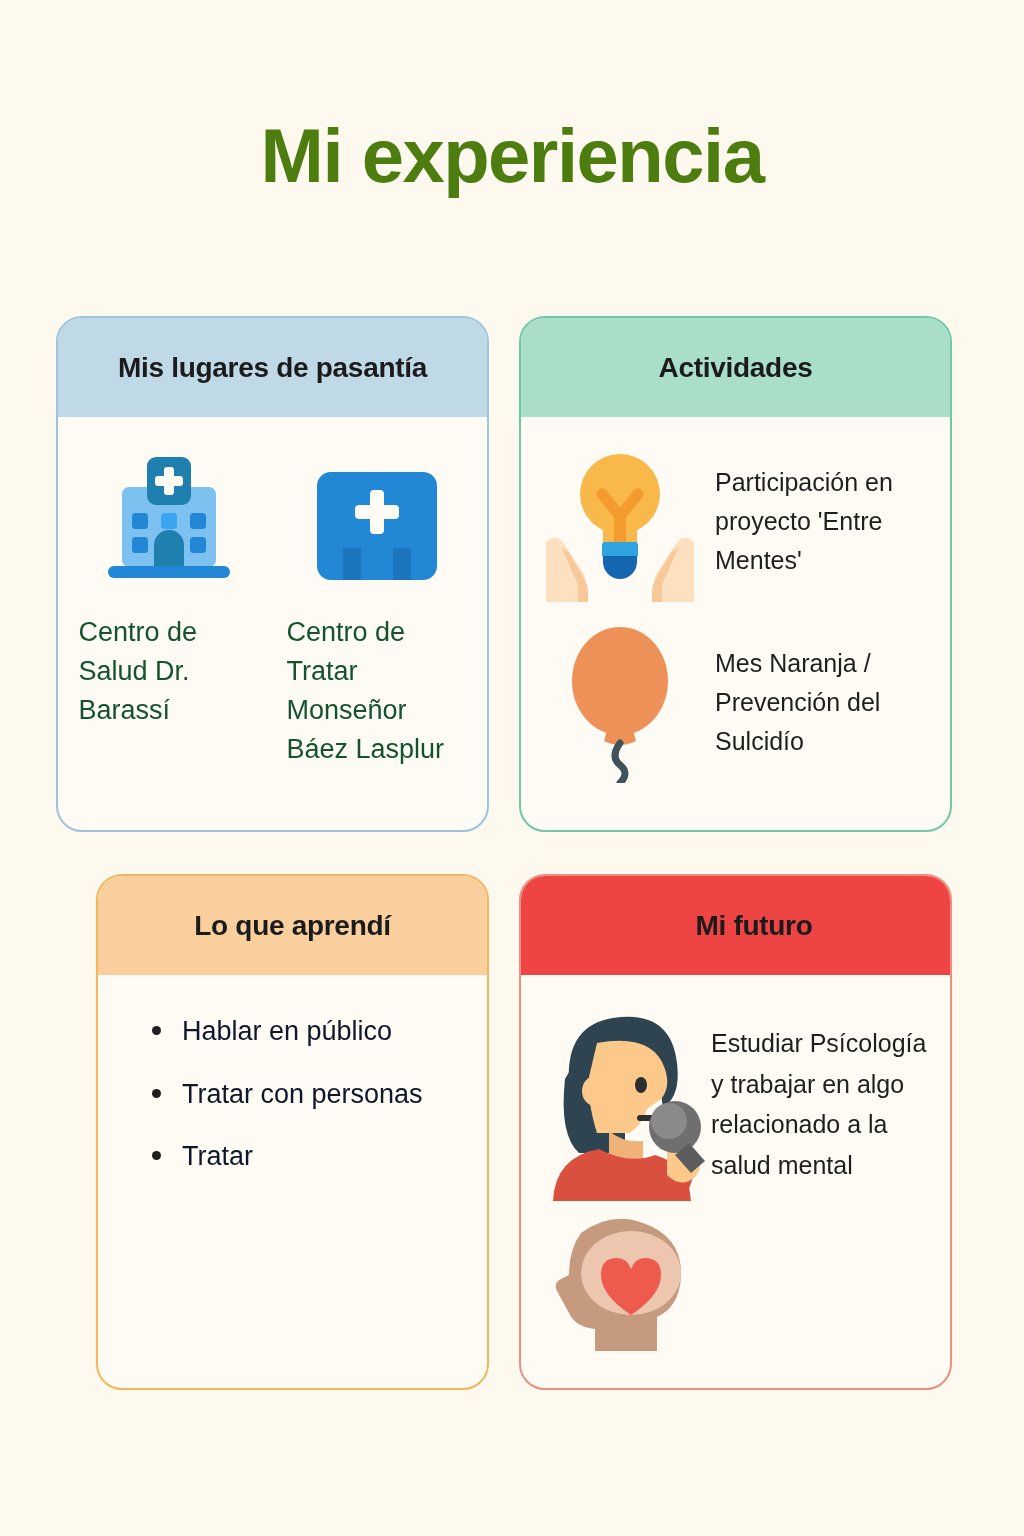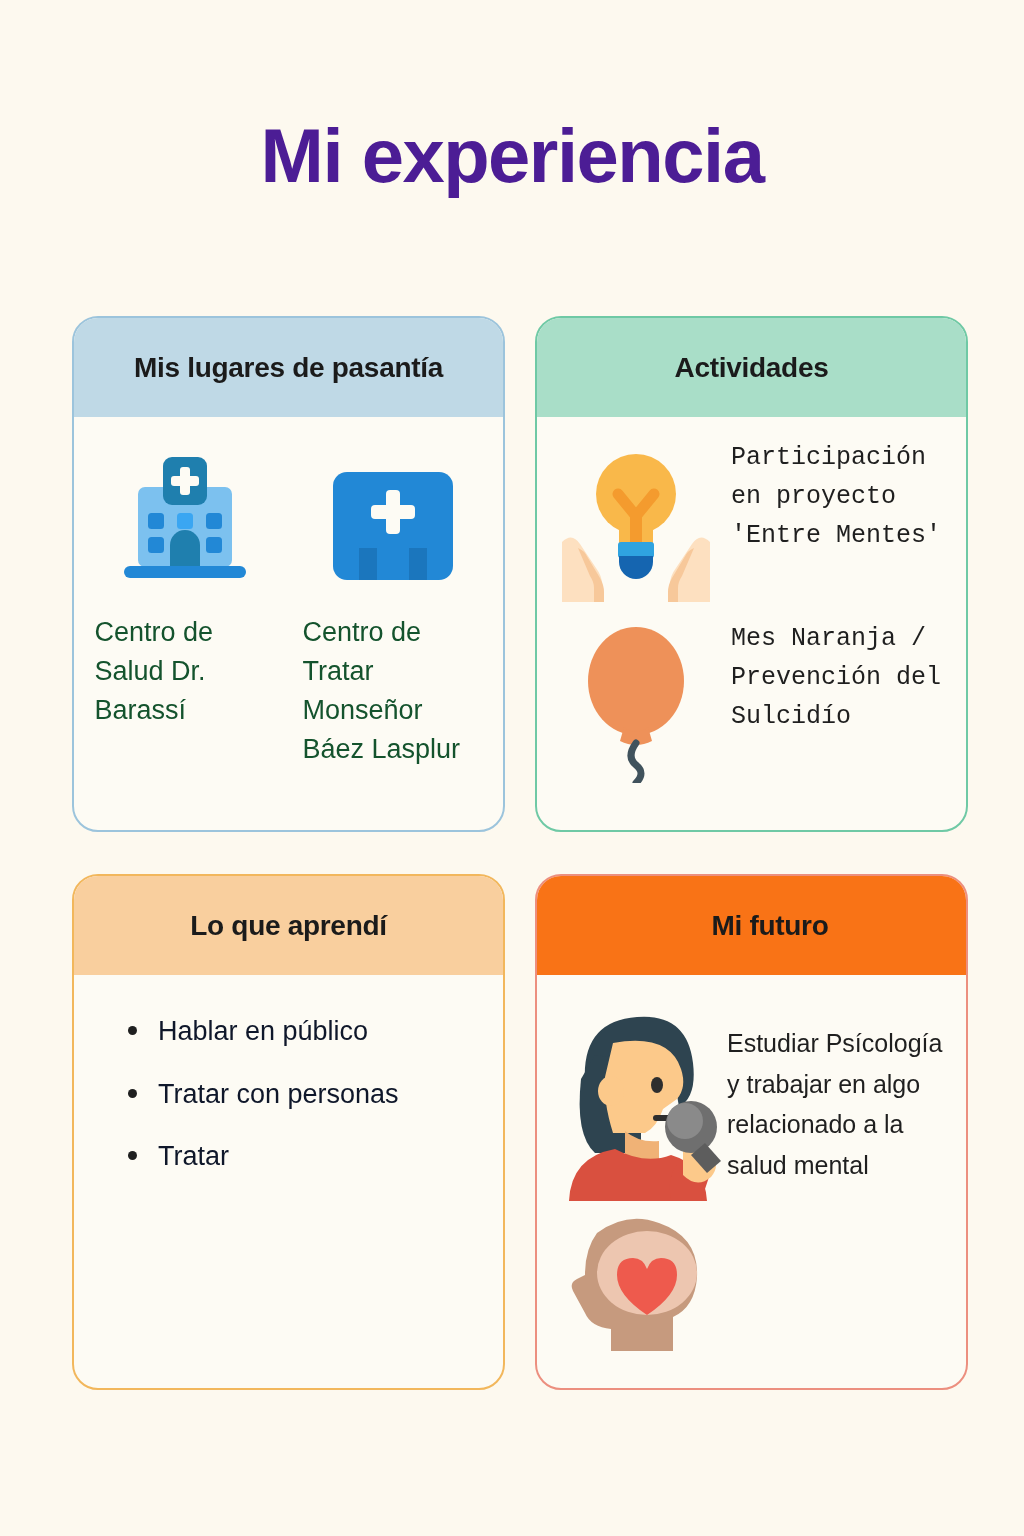--- a/index.html
+++ b/index.html
@@ -21,29 +21,29 @@
   .page-title {
     position: absolute;
     top: 62px;
     left: 0;
     width: 1024px;
     text-align: center;
     font-size: 76px;
     line-height: 1.12;
     font-weight: 700;
     letter-spacing: -1.5px;
-    color: #4c1d95;
+    color: #4d7c0f;
   }
   .page-title .tline { display: block; }
 
   
   .grid {
     position: absolute;
     top: 316px;
-    left: 72px;
+    left: 56px;
     width: 891px;
     display: grid;
     grid-template-columns: 433px 433px;
     grid-template-rows: 516px 516px;
     column-gap: 30px;
     row-gap: 42px;
   }
 
   .card {
     position: relative;
@@ -68,24 +68,24 @@
   .card-body {
     flex: 1 1 auto;
     position: relative;
   }
 
   
   .card.c-blue   { border-color: #9cc4dc; }
   .card.c-blue   .card-header { background: #bfd9e6; }
   .card.c-green  { border-color: #6fc9a5; }
   .card.c-green  .card-header { background: #a9dec8; text-align: center; }
-  .card.c-orange { border-color: #f2b75c; }
+  .card.c-orange { border-color: #f2b75c; margin-left: 40px; }
   .card.c-orange .card-header { background: #f9cf9e; }
   .card.c-red    { border-color: #ec8f7f; }
-  .card.c-red    .card-header { background: #f97316; padding-left: 37px; }
+  .card.c-red    .card-header { background: #ef4444; padding-left: 37px; }
 
   
   .places {
     display: flex;
     justify-content: center;
     gap: 28px;
     padding: 32px 14px 0 14px;
   }
   .place {
     width: 180px;
@@ -108,23 +108,22 @@
 
   
   .act-list {
     padding: 22px 20px 0 14px;
     display: flex;
     flex-direction: column;
     gap: 16px;
   }
   .act-row {
     display: flex;
-    align-items: flex-start;
+    align-items: center;
     gap: 10px;
-    font-family: Liberation Mono, monospace;
   }
   .act-icon {
     flex: 0 0 170px;
     height: 165px;
     display: flex;
     align-items: center;
     justify-content: center;
   }
   .act-text {
     flex: 1 1 auto;

